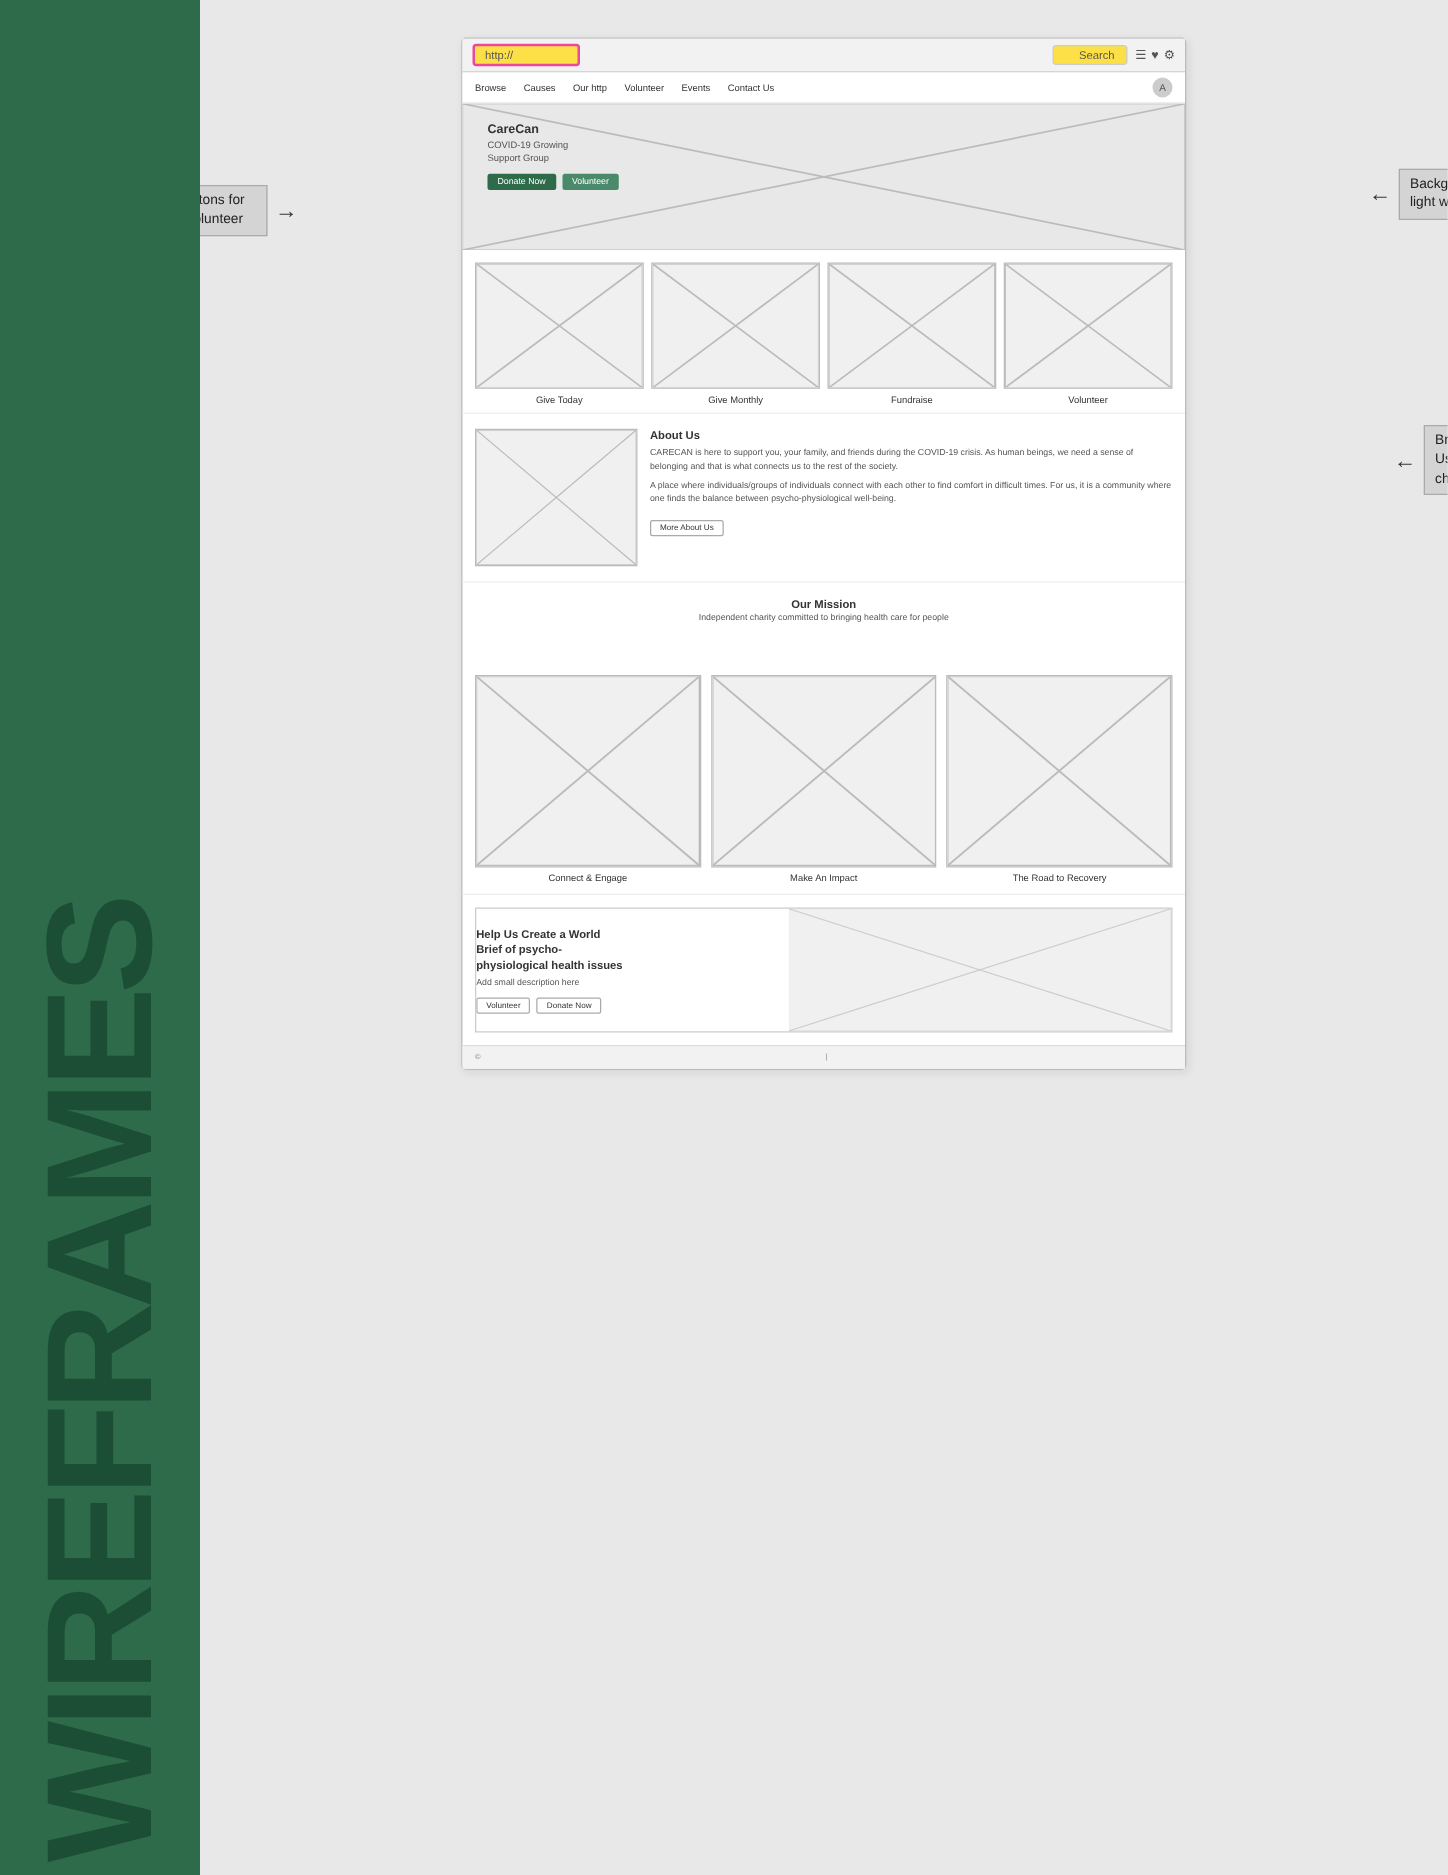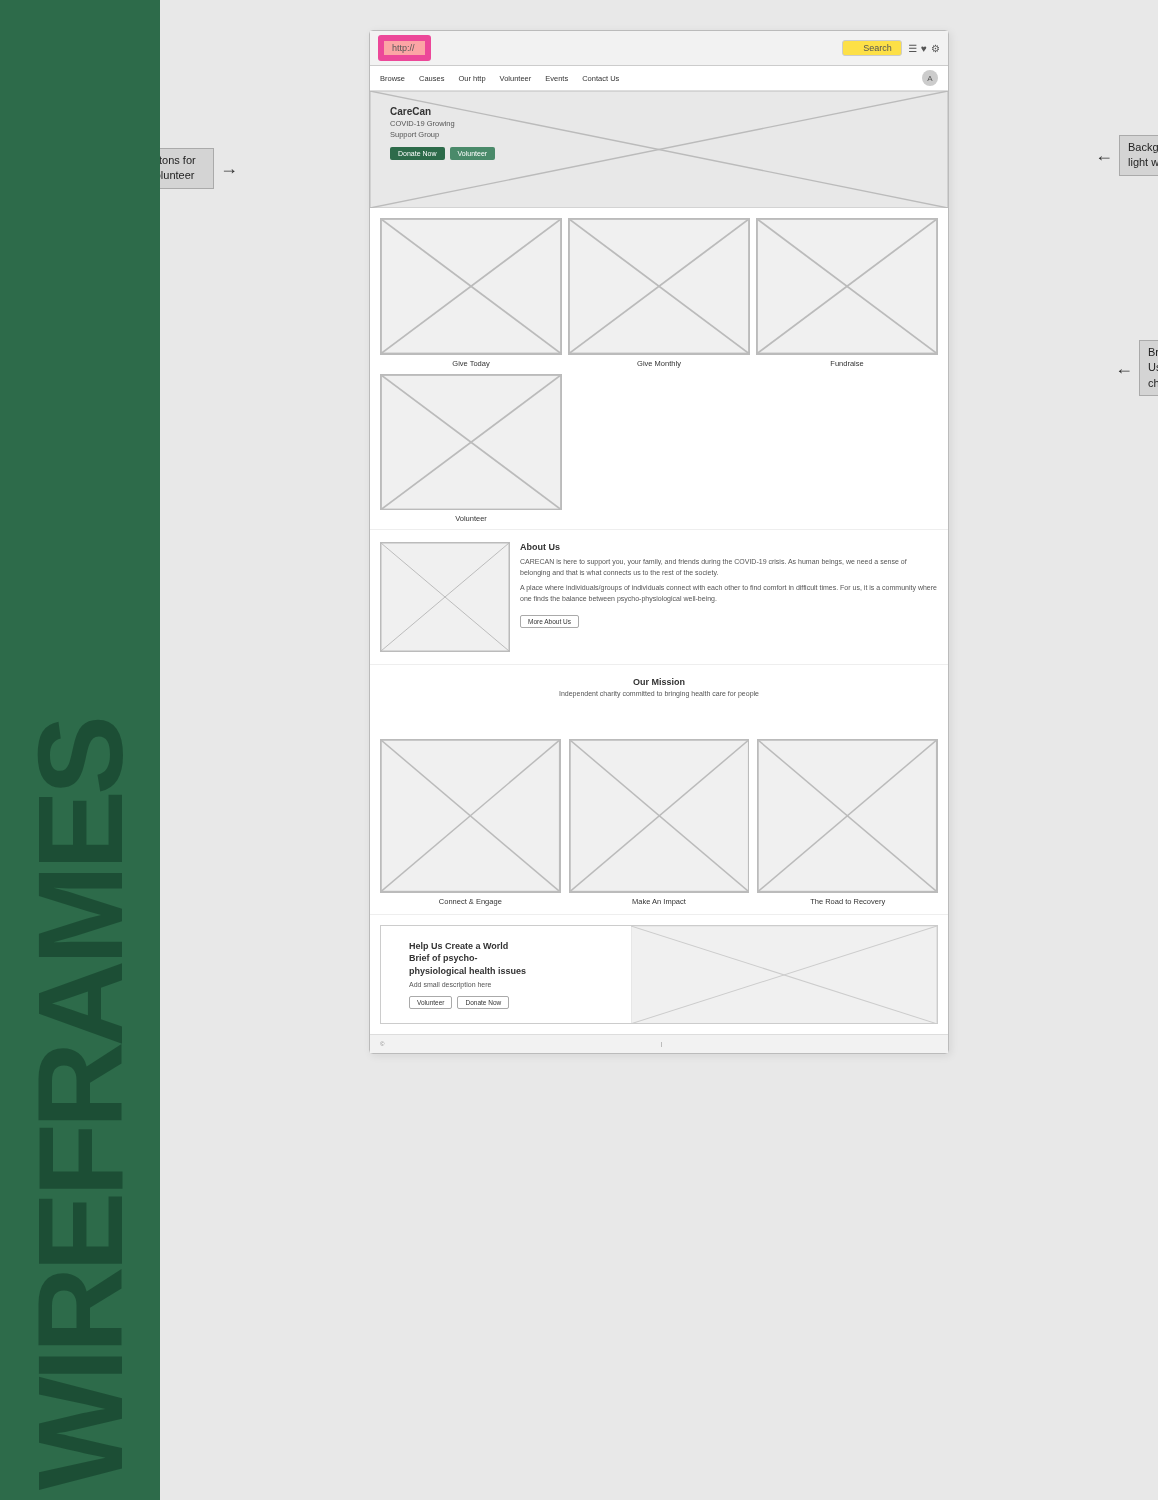--- a/index.html
+++ b/index.html
@@ -72,27 +72,27 @@
     
     .browser-chrome {
       background: #f2f2f2;
       border-bottom: 1px solid #ccc;
       padding: 4px 8px;
       display: flex;
       align-items: center;
       gap: 6px;
     }
     .browser-url-bar {
-      background: #fca5a5;
-      border: 6px solid #ec4899;
+      background: #fde047;
+      border: 2px solid #ec4899;
       border-radius: 3px;
       padding: 2px 8px;
       font-size: 9px;
       color: #555;
-      width: 53px;
+      width: 86px;
     }
     .browser-search-bar {
       background: #fde047;
       border: 1px solid #ccc;
       border-radius: 3px;
       padding: 2px 20px;
       font-size: 9px;
       color: #555;
       width: 60px;
       margin-left: auto;
@@ -183,21 +183,21 @@
       border: none;
       padding: 3px 8px;
       font-size: 7px;
       border-radius: 2px;
       cursor: pointer;
     }
 
     
     .four-col-section {
       display: grid;
-      grid-template-columns: repeat(3, 1fr);
+      grid-template-columns: repeat(4, 1fr);
       gap: 6px;
       padding: 10px 10px 6px;
       border-bottom: 1px solid #eee;
     }
     .col-item {
       display: flex;
       flex-direction: column;
       align-items: center;
     }
     .placeholder-box {
@@ -290,21 +290,21 @@
       display: grid;
       grid-template-columns: repeat(3, 1fr);
       gap: 8px;
       margin-top: 42px;
     }
 
     
     .cta-section {
       margin: 10px;
       border: 1px solid #ccc;
-      padding: 14px 28px;
+      padding: 14px 0;
       position: relative;
       overflow: hidden;
       min-height: 90px;
     }
     .cta-bg-placeholder {
       position: absolute;
       top: 0;
       right: 0;
       width: 55%;
       height: 100%;

